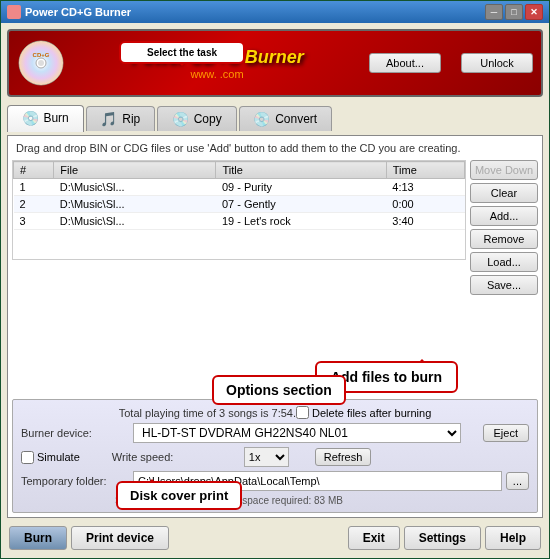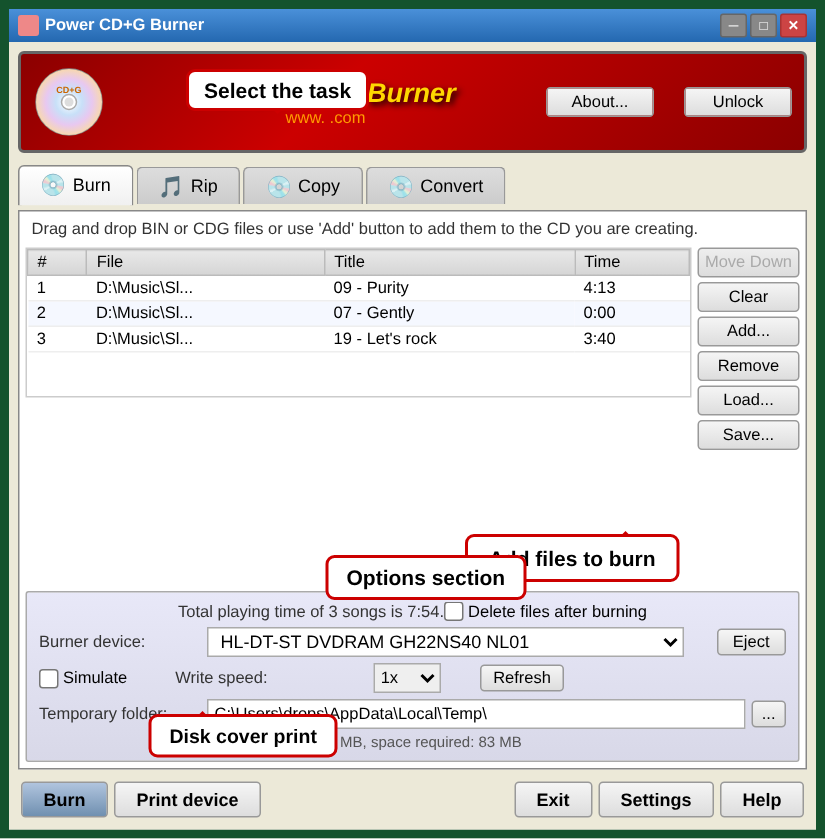--- a/index.html
+++ b/index.html
@@ -8,21 +8,21 @@
       font-size: 12px;
       background: #ece9d8;
       width: 550px;
       height: 559px;
       overflow: hidden;
     }
     .window {
       width: 550px;
       height: 559px;
       background: #f0f0f0;
-      border: 6px solid #14532d;
+      border: 1px solid #14532d;
       display: flex;
       flex-direction: column;
     }
     .title-bar {
       background: linear-gradient(to bottom, #4a90d9, #2468b0);
       color: white;
       height: 22px;
       display: flex;
       align-items: center;
       justify-content: space-between;
@@ -125,22 +125,22 @@
       width: 72px;
       text-align: center;
     }
 
     
     .tooltip-bubble {
       position: absolute;
       background: white;
       border: 2px solid #cc0000;
       border-radius: 6px;
-      padding: 4px 10px;
-      font-size: 14px;
+      padding: 4px 26px;
+      font-size: 10px;
       font-weight: bold;
       color: #000;
       top: 10px;
       left: 110px;
       z-index: 10;
     }
     .tooltip-bubble::after {
       content: '';
       position: absolute;
       bottom: -8px;
@@ -412,21 +412,21 @@
     .disk-tooltip {
       position: absolute;
       background: white;
       border: 2px solid #cc0000;
       border-radius: 6px;
       padding: 5px 12px;
       font-size: 13px;
       font-weight: bold;
       color: #000;
       bottom: 42px;
-      left: 87px;
+      left: 109px;
       z-index: 20;
     }
     .disk-tooltip::before {
       content: '';
       position: absolute;
       top: -8px;
       left: 30px;
       border: 4px solid transparent;
       border-bottom-color: #cc0000;
     }

